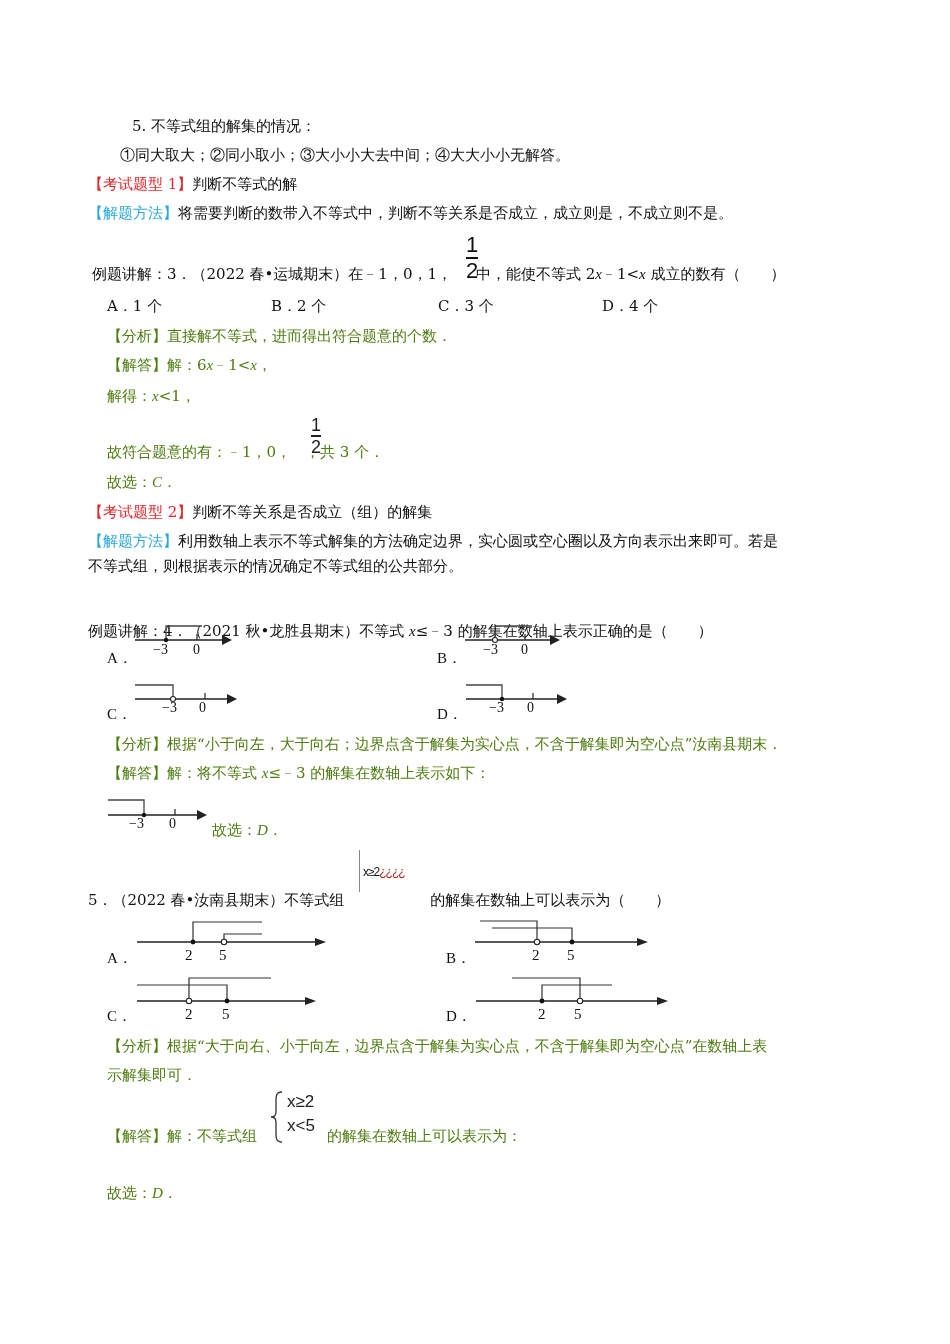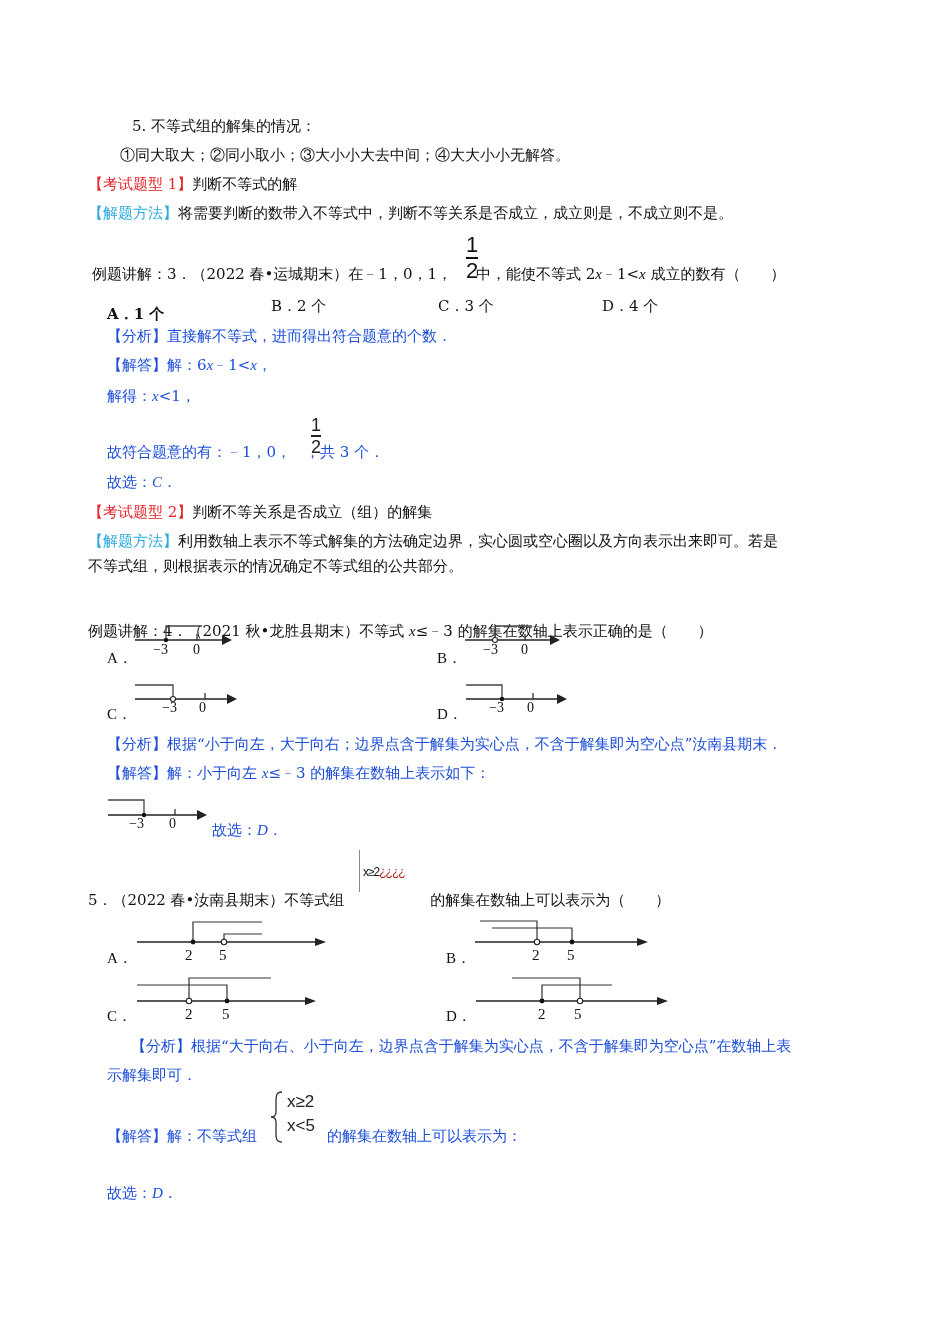--- a/index.html
+++ b/index.html
@@ -1,19 +1,19 @@
 <!DOCTYPE html>
 <html><head>
   <meta charset="utf-8">
   <style>
     html, body { margin: 0; padding: 0; background: #ffffff; }
     body { width: 950px; height: 1344px; position: relative; overflow: hidden;
            font-family: "DejaVu Serif", "Liberation Serif", serif; color: #111; }
     .line { position: absolute; font-size: 15px; line-height: 20px; white-space: nowrap; }
-    .red { color: #1d4ed8; }
+    .red { color: #4d7c0f; }
     .tag-red { color: #e8262a; }
     .tag-cyan { color: #2aa8e0; }
     .ital { font-style: italic; font-family: "Liberation Serif", serif; }
     .frac { position: absolute; font-family: "Liberation Sans", sans-serif; text-align: center; line-height: 1; }
     .frac .num, .frac .den { display: block; }
     .frac .bar { display: block; height: 1.5px; background: #111; margin: 1px 0; }
     .frac.redfrac .bar { background: #222; }
     svg { position: absolute; overflow: visible; }
     .opt-label { position: absolute; font-size: 15px; line-height: 20px; font-family: "Liberation Serif", serif; }
     .brace-sys { position: absolute; font-family: "Liberation Sans", sans-serif; color: #222; }
@@ -32,21 +32,21 @@
 </div>
 
 <div class="frac" style="left:466px;top:234px;font-size:22px;">
   <span class="num">1</span>
   <span class="bar"></span>
   <span class="den">2</span>
 </div>
 <div class="line" style="left:92px;top:264px;">
   <span>例题讲解：3．（2022 春•运城期末）在﹣1，0，1，</span><span style="display:inline-block;width:24px;"></span><span>中，能使不等式 2</span><span class="ital">x</span><span>﹣1&lt;</span><span class="ital">x</span><span> 成立的数有（　　）</span>
 </div>
-<div class="line" style="left:107px;top:304px;font-weight:bold;">A．1 个</div>
+<div class="line" style="left:107px;top:296px;">A．1 个</div>
 <div class="line" style="left:271px;top:296px;">B．2 个</div>
 <div class="line" style="left:438px;top:296px;">C．3 个</div>
 <div class="line" style="left:602px;top:296px;">D．4 个</div>
 
 <div class="line red" style="left:107px;top:326px;">
   <span>【分析】</span><span>直接解不等式，进而得出符合题意的个数．</span>
 </div>
 <div class="line red" style="left:107px;top:355px;">
   <span>【解答】</span><span>解：6</span><span class="ital">x</span><span>﹣1&lt;</span><span class="ital">x</span><span>，</span>
 </div>
@@ -118,21 +118,21 @@
   <polyline points="1,5 37,5 37,19" fill="none" stroke="#444" stroke-width="1.3"></polyline>
   <circle cx="37" cy="19" r="2.2" fill="#111"></circle>
 </svg>
 <div class="line" style="left:489px;top:698px;font-size:14px;font-family:'Liberation Serif',serif;">−3</div>
 <div class="line" style="left:527px;top:698px;font-size:14px;font-family:'Liberation Serif',serif;">0</div>
 
 <div class="line red" style="left:107px;top:734px;">
   <span>【分析】</span><span>根据“小于向左，大于向右；边界点含于解集为实心点，不含于解集即为空心点”汝南县期末．</span>
 </div>
 <div class="line red" style="left:107px;top:763px;">
-  <span>【解答】</span><span>解：小于向左 </span><span class="ital">x</span><span>≤﹣3 的解集在数轴上表示如下：</span>
+  <span>【解答】</span><span>解：将不等式 </span><span class="ital">x</span><span>≤﹣3 的解集在数轴上表示如下：</span>
 </div>
 <svg style="left:107px;top:796px;" width="110" height="34">
   <line x1="1" y1="19" x2="90" y2="19" stroke="#222" stroke-width="1.5"></line>
   <polygon points="90,14 100,19 90,24" fill="#222"></polygon>
   <line x1="68" y1="13" x2="68" y2="19" stroke="#222" stroke-width="1.2"></line>
   <polyline points="1,4 37,4 37,19" fill="none" stroke="#444" stroke-width="1.3"></polyline>
   <circle cx="37" cy="19" r="2.2" fill="#111"></circle>
 </svg>
 <div class="line" style="left:129px;top:814px;font-size:14px;font-family:'Liberation Serif',serif;">−3</div>
 <div class="line" style="left:169px;top:814px;font-size:14px;font-family:'Liberation Serif',serif;">0</div>
@@ -189,21 +189,21 @@
   <line x1="1" y1="26" x2="182" y2="26" stroke="#222" stroke-width="1.4"></line>
   <polygon points="182,22 193,26 182,30" fill="#222"></polygon>
   <polyline points="37,3 105,3 105,24" fill="none" stroke="#333" stroke-width="1.2"></polyline>
   <polyline points="67,26 67,10 137,10" fill="none" stroke="#333" stroke-width="1.2"></polyline>
   <circle cx="67" cy="26" r="2.4" fill="#111"></circle>
   <circle cx="105" cy="26" r="2.7" fill="#fff" stroke="#222" stroke-width="1.1"></circle>
 </svg>
 <div class="line" style="left:538px;top:1004px;font-size:15px;font-family:'Liberation Serif',serif;">2</div>
 <div class="line" style="left:574px;top:1004px;font-size:15px;font-family:'Liberation Serif',serif;">5</div>
 
-<div class="line red" style="left:107px;top:1036px;margin-left:24px;">
+<div class="line red" style="left:107px;top:1036px;">
   <span>【分析】</span><span>根据“大于向右、小于向左，边界点含于解集为实心点，不含于解集即为空心点”在数轴上表</span>
 </div>
 <div class="line red" style="left:107px;top:1065px;">示解集即可．</div>
 
 <svg style="left:270px;top:1090px;" width="14" height="54">
   <path d="M12,2 C6,2 6,6 6,12 L6,22 C6,26 4,27 1,27 C4,27 6,28 6,32 L6,42 C6,48 6,52 12,52" fill="none" stroke="#333" stroke-width="1.3"></path>
 </svg>
 <div class="brace-sys" style="left:287px;top:1090px;font-size:17px;line-height:24px;">
   <div>x≥2</div>
   <div>x&lt;5</div>

